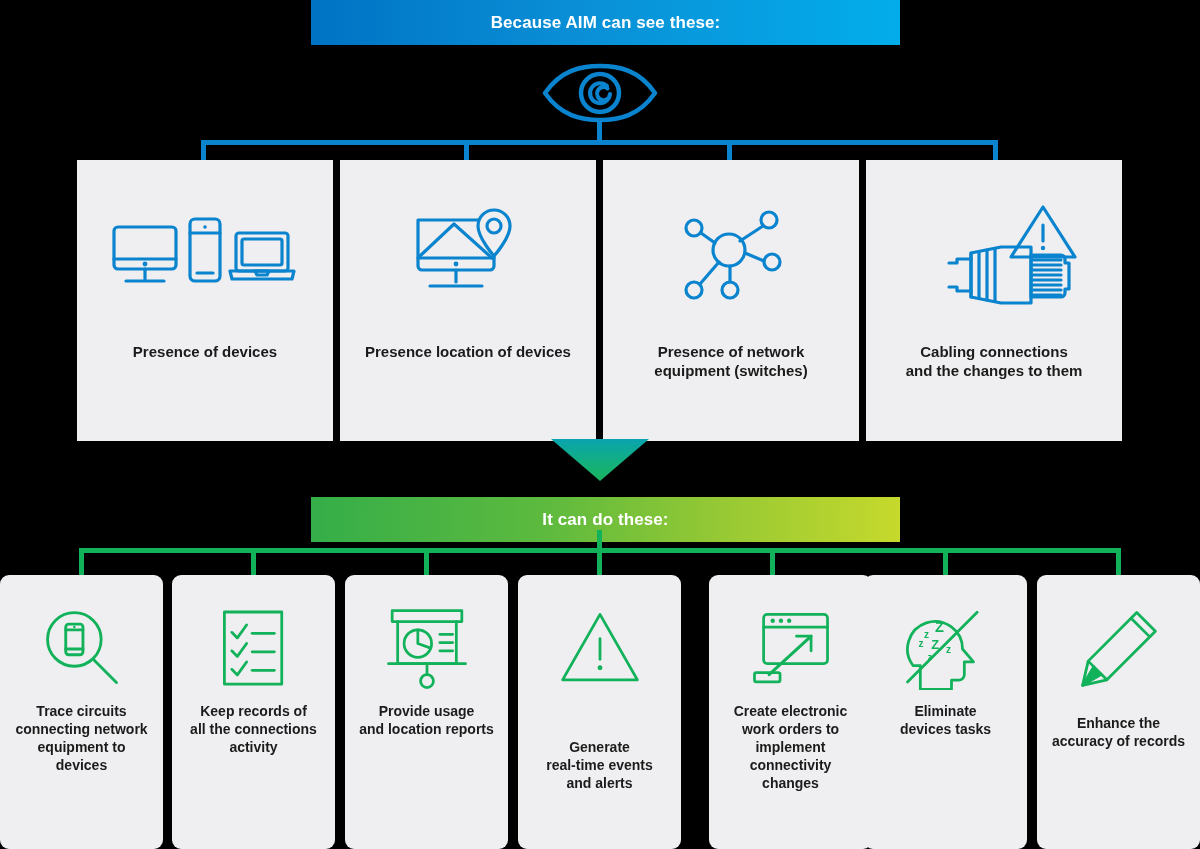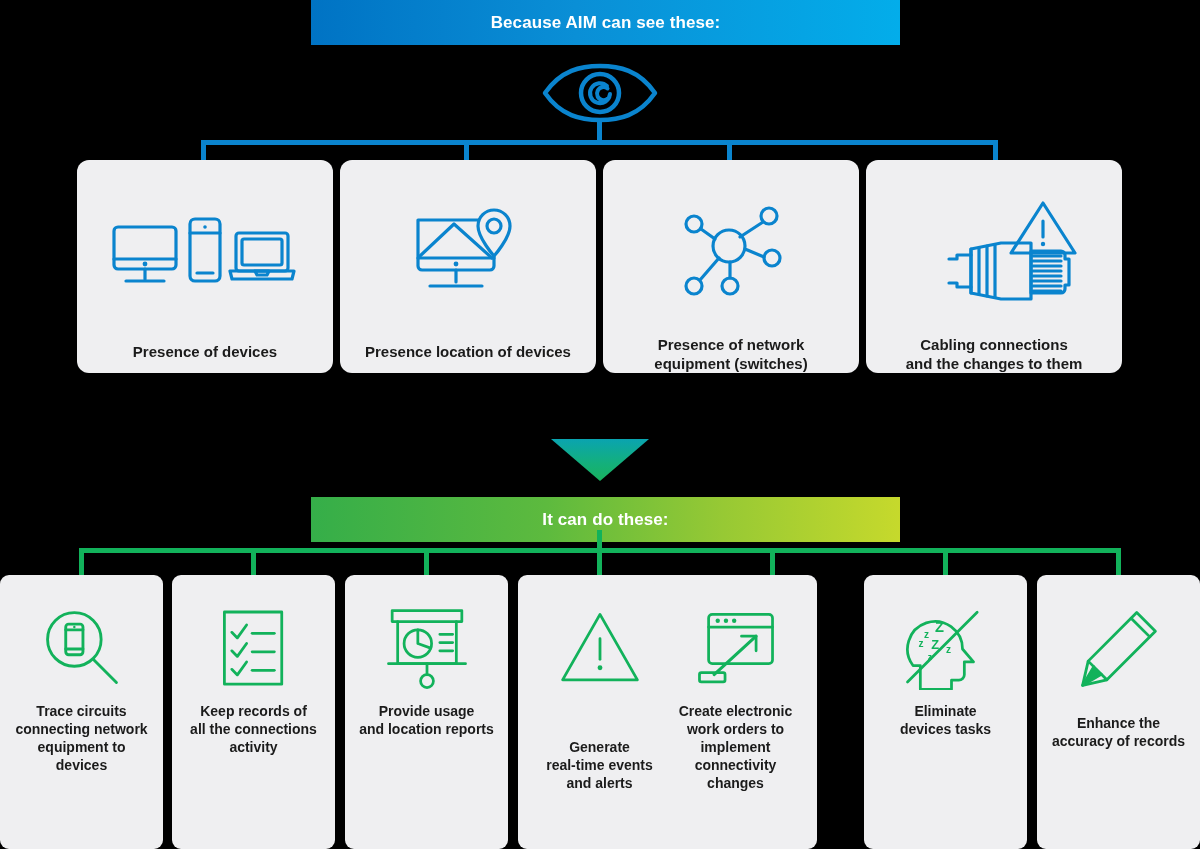--- a/index.html
+++ b/index.html
@@ -60,22 +60,22 @@
   .card .cap{
     text-align:center;
     color:#1B1B1B;
     font-weight:bold;
     line-height:1.28;
     white-space:pre-line;
   }
 
   
   .card-top{
-    top:160px;width:256px;height:213px;
-    border-radius:12px;
+    top:160px;width:256px;height:281px;
+    border-radius:0;
   }
   .card-top .icon{height:120px;margin-top:36px;}
   .card-top .cap{font-size:15px;margin-top:26px;width:230px;}
 
   
   .card-bottom{
     top:575px;width:163px;height:274px;
     border-radius:9px;
   }
   .card-bottom.flush-left{border-top-left-radius:9px;border-bottom-left-radius:9px;}
@@ -260,21 +260,21 @@
         <path d="M46 6 L86 76 H6 Z"></path>
         <path d="M46 32 V54"></path>
         <circle cx="46" cy="63" r="2.6" fill="#12B25B" stroke="none"></circle>
       </svg>
     </div>
     <div class="cap">Generate
 real-time events
 and alerts</div>
   </div>
 
-  <div class="card card-bottom" style="left:654px;">
+  <div class="card card-bottom" style="left:709px;">
     <div class="icon">
       <svg viewBox="0 0 96 92" width="88" height="84" fill="none" stroke="#12B25B" stroke-width="3" stroke-linejoin="round" stroke-linecap="round">
         <path d="M22 8 H84 a4 4 0 0 1 4 4 V58 a4 4 0 0 1 -4 4 H22 a4 4 0 0 1 -4 -4 V12 a4 4 0 0 1 4 -4 Z"></path>
         <path d="M18 22 H88"></path>
         <circle cx="28" cy="15" r="2.4" fill="#12B25B" stroke="none"></circle>
         <circle cx="37" cy="15" r="2.4" fill="#12B25B" stroke="none"></circle>
         <circle cx="46" cy="15" r="2.4" fill="#12B25B" stroke="none"></circle>
         <path d="M24 74 L70 32" stroke-width="3.4"></path>
         <path d="M54 32 H70 V48"></path>
         <rect x="8" y="72" width="28" height="10" rx="2"></rect>

